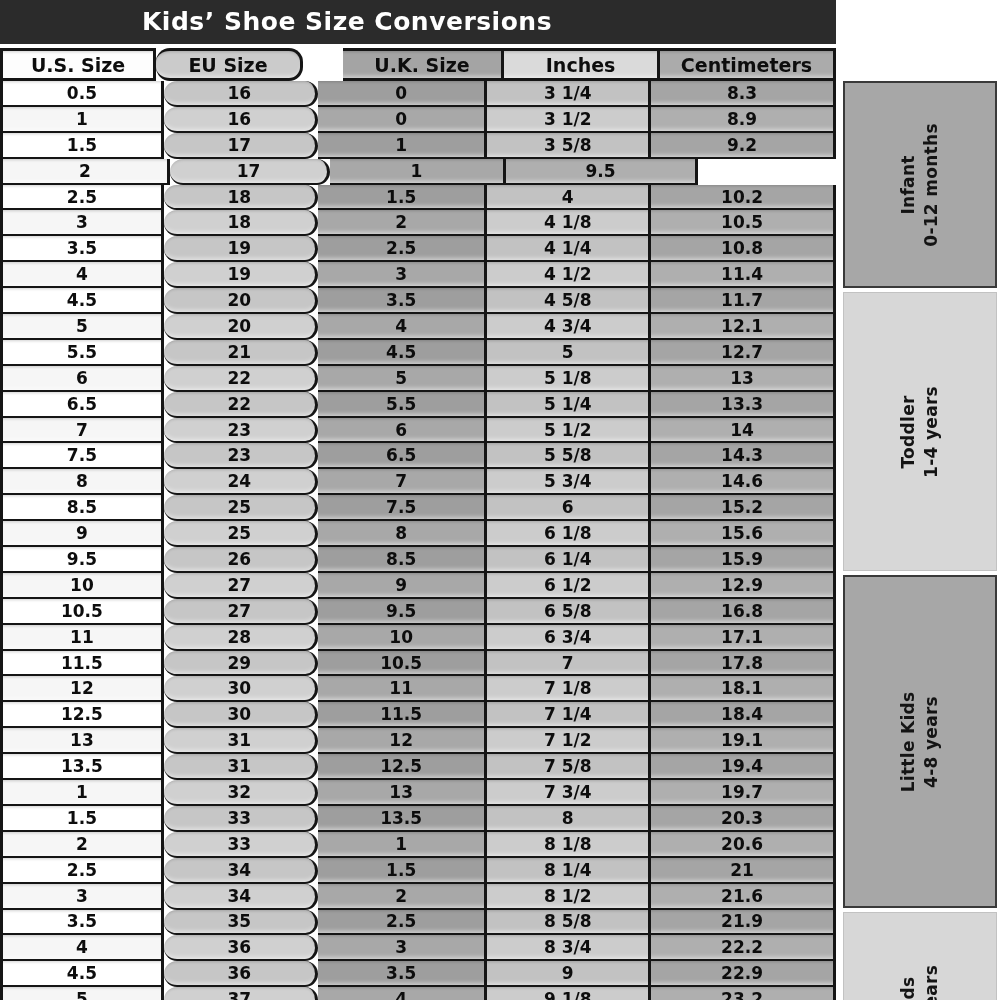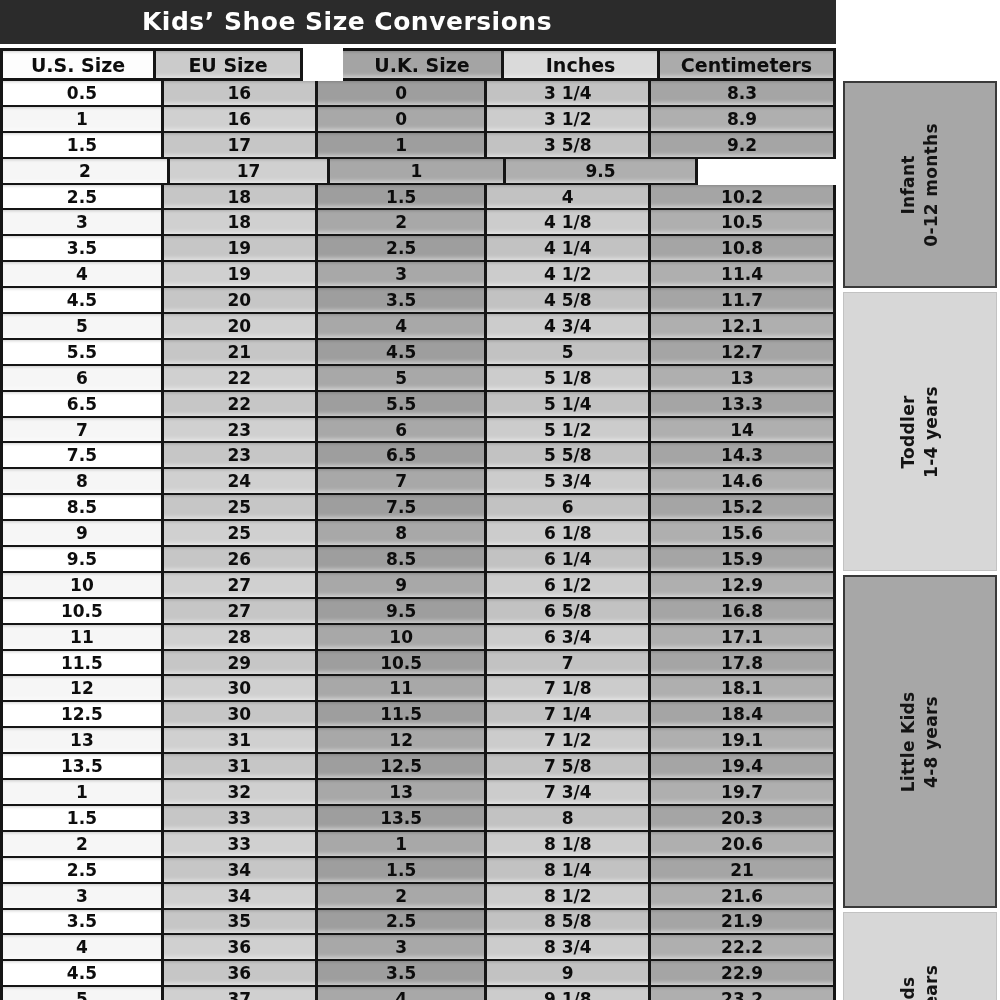--- a/index.html
+++ b/index.html
@@ -21,21 +21,21 @@
   .trow{height:25.9px;}
   .cell{
     box-sizing:border-box;display:flex;align-items:center;justify-content:center;
     font-weight:bold;font-size:17px;color:#0d0d0d;
     border-right:3px solid #151515;border-bottom:2px solid #151515;
     box-shadow:inset 0 -5px 4px -3px rgba(255,255,255,0.5), inset 0 3px 3px -2px rgba(0,0,0,0.18);
     overflow:hidden;white-space:nowrap;
   }
   .cell.first{border-left:3px solid #151515;}
   .h{font-size:19px;border-top:3px solid #151515;border-bottom:3px solid #151515;}
-  .c0{width:170px;}.c1{width:160px;}.c2{width:176px;}.c3{width:170px;}.c4{width:192px;}
+  .c0{width:170px;}.c1{width:160px;border-radius:14px;}.c2{width:176px;}.c3{width:170px;}.c4{width:192px;}
   .h.c0{background:#fdfdfd;}.h.c1{background:#cbcbcb;}.h.c2{background:#a4a4a4;margin-left:40px;}
   .h.c3{background:#dadada;}.h.c4{background:#ababab;}
   .even .c0{background:#ffffff;}.odd .c0{background:#f6f6f6;}
   .even .c1{background:#c6c6c6;}.odd .c1{background:#d0d0d0;}
   .even .c2{background:#9e9e9e;}.odd .c2{background:#a8a8a8;}
   .even .c3{background:#c2c2c2;}.odd .c3{background:#cccccc;}
   .even .c4{background:#a5a5a5;}.odd .c4{background:#afafaf;}
   
   .block{
     position:absolute;left:843px;width:154px;

